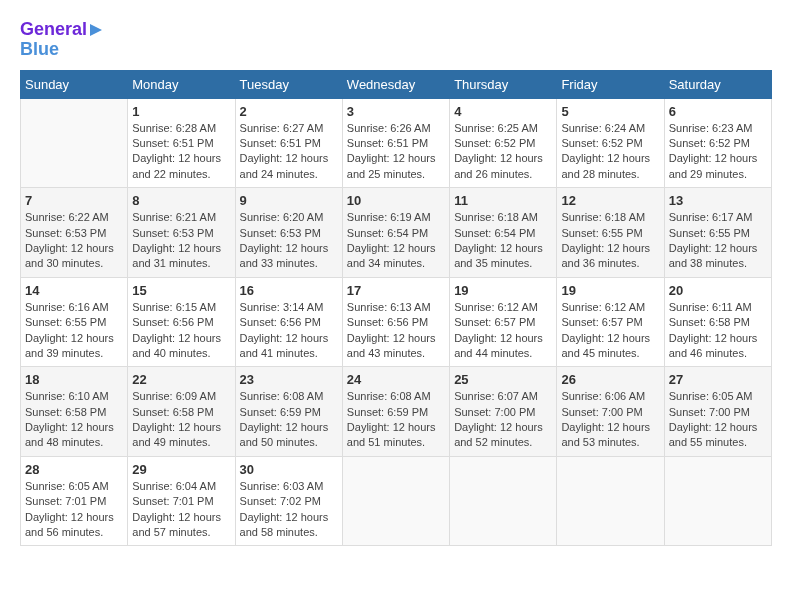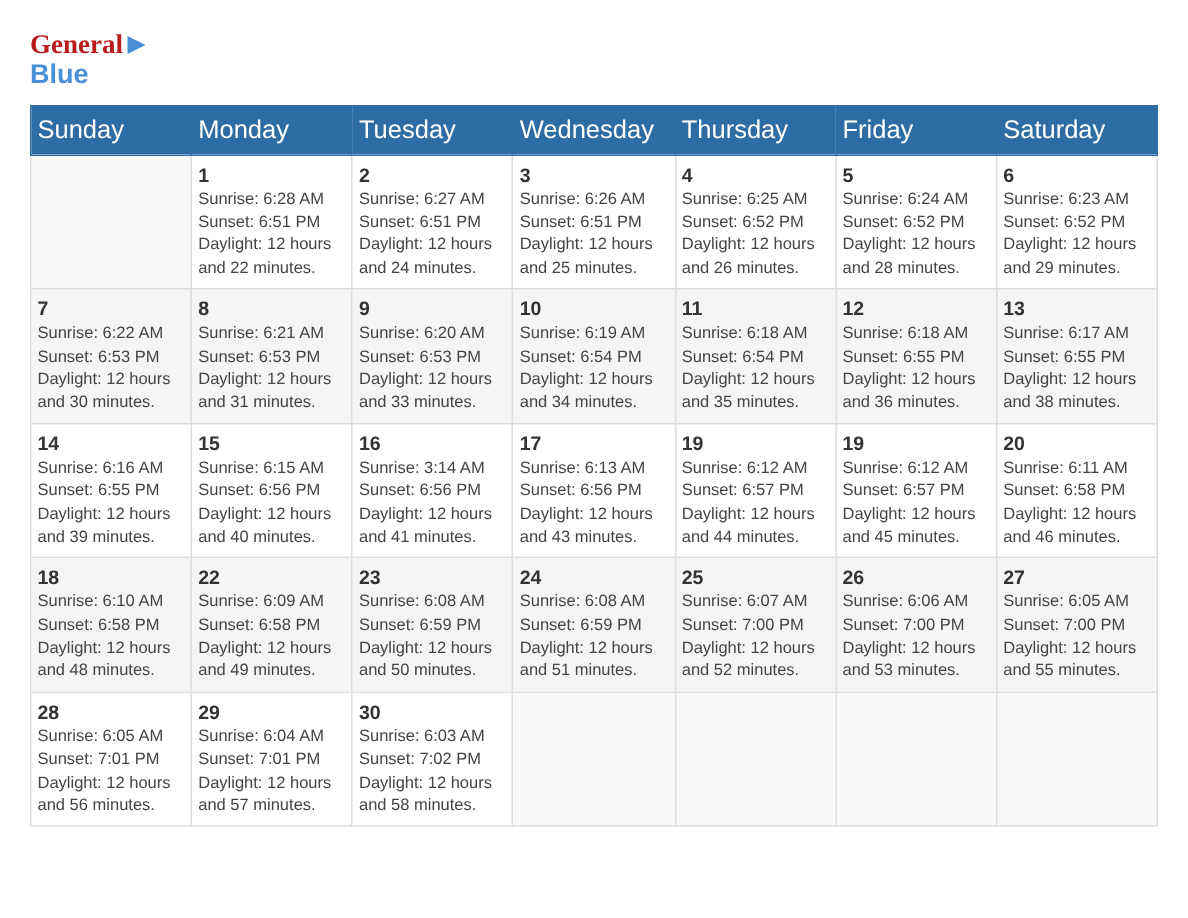--- a/index.html
+++ b/index.html
@@ -37,21 +37,21 @@
       border-collapse: collapse;
       font-size: 11px;
     }
     thead tr {
       background-color: #2e6da4;
       color: white;
     }
     thead th {
       padding: 6px 4px;
       text-align: left;
-      font-size: 17px;
+      font-size: 13px;
       font-weight: normal;
       border: 1px solid #2e6da4;
     }
     tbody tr {
       vertical-align: top;
     }
     tbody tr:nth-child(odd) {
       background-color: #ffffff;
     }
     tbody tr:nth-child(even) {
@@ -80,21 +80,21 @@
     }
   </style>
 </head>
 <body>
 
 <div class="header">
   <div class="logo">
     <div>
       <div style="display:flex;align-items:center;">
         <div style="font-size:18px;font-weight:bold;color:#1a3a5c;line-height:1.1;">
-          <span style="color:#b91c1c;font-family:Liberation Serif, serif;">General</span><span style="color:#4a90d9;display:inline-block;width:0;height:0;border-top:6px solid transparent;border-bottom:6px solid transparent;border-left:12px solid #4a90d9;margin-left:3px;vertical-align:middle;"></span>
+          <span style="color:#6d28d9;">General</span><span style="color:#4a90d9;display:inline-block;width:0;height:0;border-top:6px solid transparent;border-bottom:6px solid transparent;border-left:12px solid #4a90d9;margin-left:3px;vertical-align:middle;"></span>
         </div>
       </div>
       <div style="font-size:18px;font-weight:bold;color:#4a90d9;line-height:1.1;">Blue</div>
     </div>
   </div>
   <div class="title-block">
     <div class="main-title"></div>
     <div class="subtitle"></div>
   </div>
 </div>

